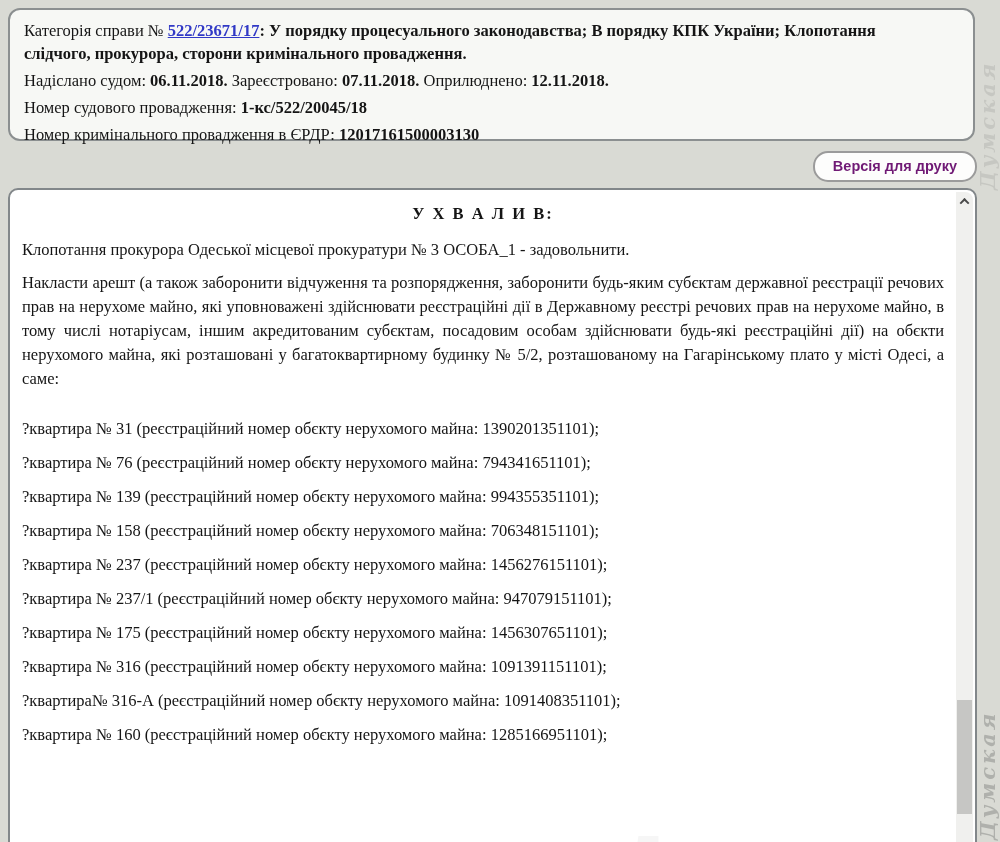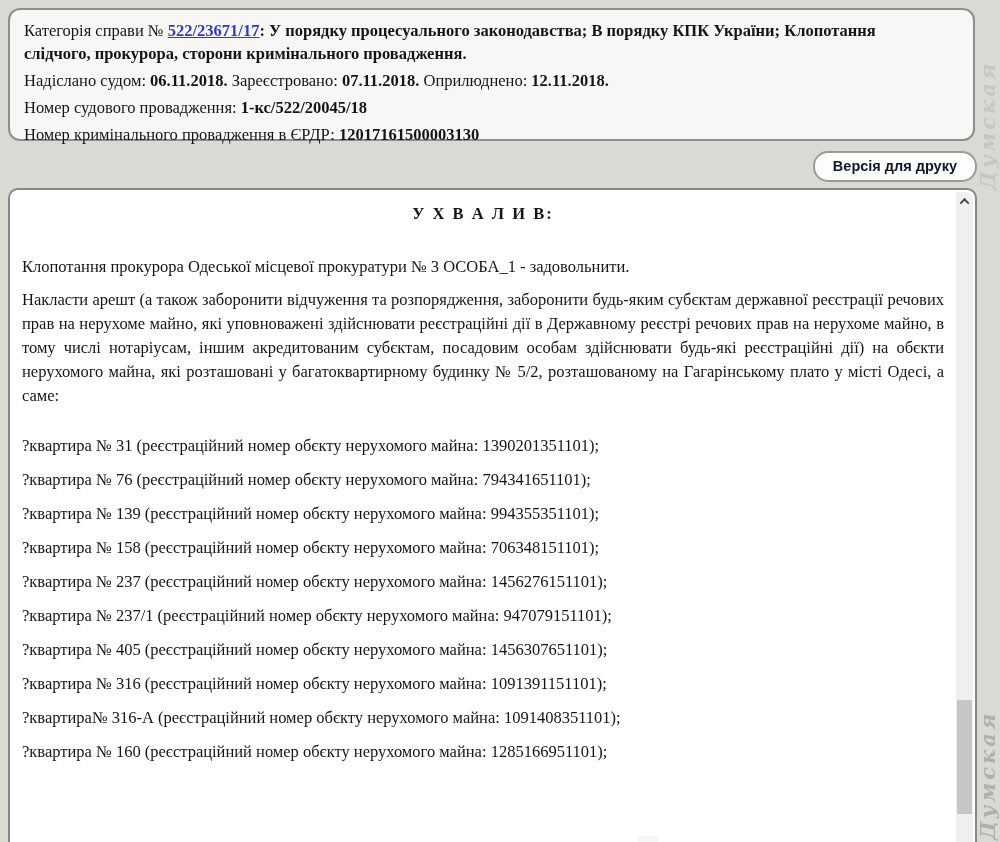--- a/index.html
+++ b/index.html
@@ -38,21 +38,21 @@
     position: absolute;
     left: 8px; top: 151px;
     width: 969px; height: 32px;
     text-align: right;
   }
   .print-btn {
     display: inline-block;
     font-family: "Liberation Sans", sans-serif;
     font-size: 14.5px;
     font-weight: bold;
-    color: #0f172a;
+    color: #701a75;
     background: #fdfdfc;
     border: 2px solid #9b9b9b;
     border-radius: 15px;
     padding: 5px 18px 6px 18px;
     cursor: pointer;
     line-height: 16px;
   }
 
   
   .doc-panel {
@@ -76,21 +76,21 @@
     font-size: 16.5px;
     letter-spacing: 2px;
     margin: 0 0 0 0;
     line-height: 20px;
   }
   .doc-par {
     text-align: justify;
     margin: 0;
     line-height: 24px;
   }
-  .doc-par.first { margin-top: 31px; }
+  .doc-par.first { margin-top: 14px; }
   .doc-par.second { margin-top: 9px; }
   .doc-items { margin-top: 29px; }
   .doc-item {
     margin: 0 0 16.5px 0;
     line-height: 17.5px;
     text-align: justify;
   }
 
   
   .scrollbar {
@@ -175,21 +175,21 @@
     <p class="doc-heading">У Х В А Л И В:</p>
     <p class="doc-par first">Клопотання прокурора Одеської місцевої прокуратури № 3 ОСОБА_1 - задовольнити.</p>
     <p class="doc-par second">Накласти арешт (а також заборонити відчуження та розпорядження, заборонити будь-яким субєктам державної реєстрації речових прав на нерухоме майно, які уповноважені здійснювати реєстраційні дії в Державному реєстрі речових прав на нерухоме майно, в тому числі нотаріусам, іншим акредитованим субєктам, посадовим особам здійснювати будь-які реєстраційні дії) на обєкти нерухомого майна, які розташовані у багатоквартирному будинку № 5/2, розташованому на Гагарінському плато у місті Одесі, а саме:</p>
     <div class="doc-items">
       <p class="doc-item">?квартира № 31 (реєстраційний номер обєкту нерухомого майна: 1390201351101);</p>
       <p class="doc-item">?квартира № 76 (реєстраційний номер обєкту нерухомого майна: 794341651101);</p>
       <p class="doc-item">?квартира № 139 (реєстраційний номер обєкту нерухомого майна: 994355351101);</p>
       <p class="doc-item">?квартира № 158 (реєстраційний номер обєкту нерухомого майна: 706348151101);</p>
       <p class="doc-item">?квартира № 237 (реєстраційний номер обєкту нерухомого майна: 1456276151101);</p>
       <p class="doc-item">?квартира № 237/1 (реєстраційний номер обєкту нерухомого майна: 947079151101);</p>
-      <p class="doc-item">?квартира № 405 (реєстраційний номер обєкту нерухомого майна: 1456307651101);</p>
+      <p class="doc-item">?квартира № 175 (реєстраційний номер обєкту нерухомого майна: 1456307651101);</p>
       <p class="doc-item">?квартира № 316 (реєстраційний номер обєкту нерухомого майна: 1091391151101);</p>
       <p class="doc-item">?квартира№ 316-А (реєстраційний номер обєкту нерухомого майна: 1091408351101);</p>
       <p class="doc-item">?квартира № 160 (реєстраційний номер обєкту нерухомого майна: 1285166951101);</p>
 
     </div>
   </div>
 
   <div class="wm-inner">Думская</div>
 
   <div class="scrollbar">

